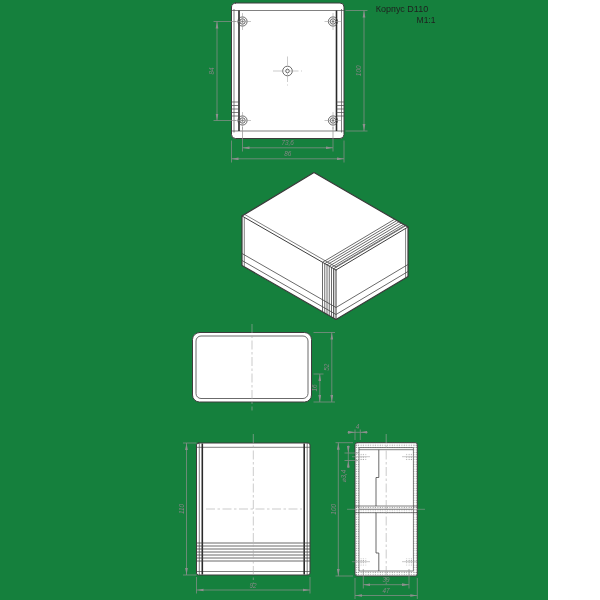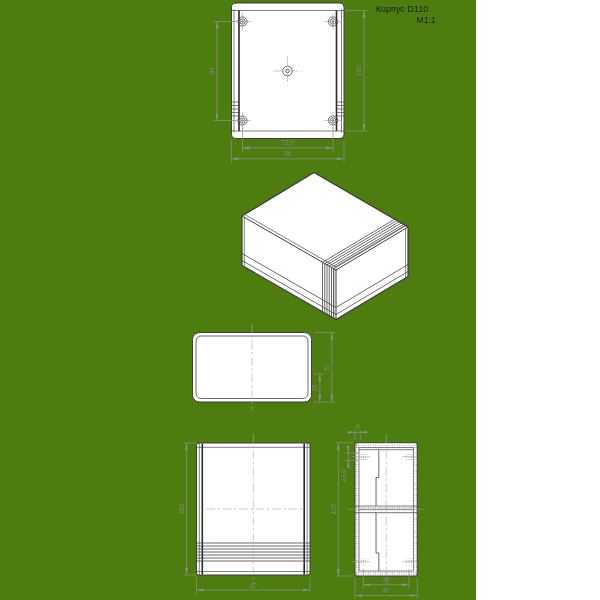--- a/index.html
+++ b/index.html
@@ -1,16 +1,16 @@
 <!DOCTYPE html>
 <html><head>
 <meta charset="utf-8">
 <style>
   html,body{margin:0;padding:0;background:#ffffff;}
-  #canvas{position:relative;width:476px;height:600px;background:#4d7c0f;overflow:hidden;
+  #canvas{position:relative;width:548px;height:600px;background:#15803d;overflow:hidden;
           font-family:"Liberation Sans",sans-serif;}
   svg{display:block;}
   .ln   {stroke:#3d3d3d;stroke-width:1;fill:none;stroke-linejoin:round;stroke-linecap:round;}
   .ln12 {stroke:#3a3a3a;stroke-width:1.2;fill:none;stroke-linejoin:round;}
   .ln07 {stroke:#4a4a4a;stroke-width:.7;fill:none;}
   .ln08 {stroke:#454545;stroke-width:.8;fill:none;}
   .lnB  {stroke:#2a2a2a;stroke-width:1.6;fill:none;}
   .dim  {stroke:#8f8f8f;stroke-width:.7;fill:none;}
   .dimt {font-family:"Liberation Sans",sans-serif;font-size:6.4px;font-style:italic;
          fill:#858585;}

